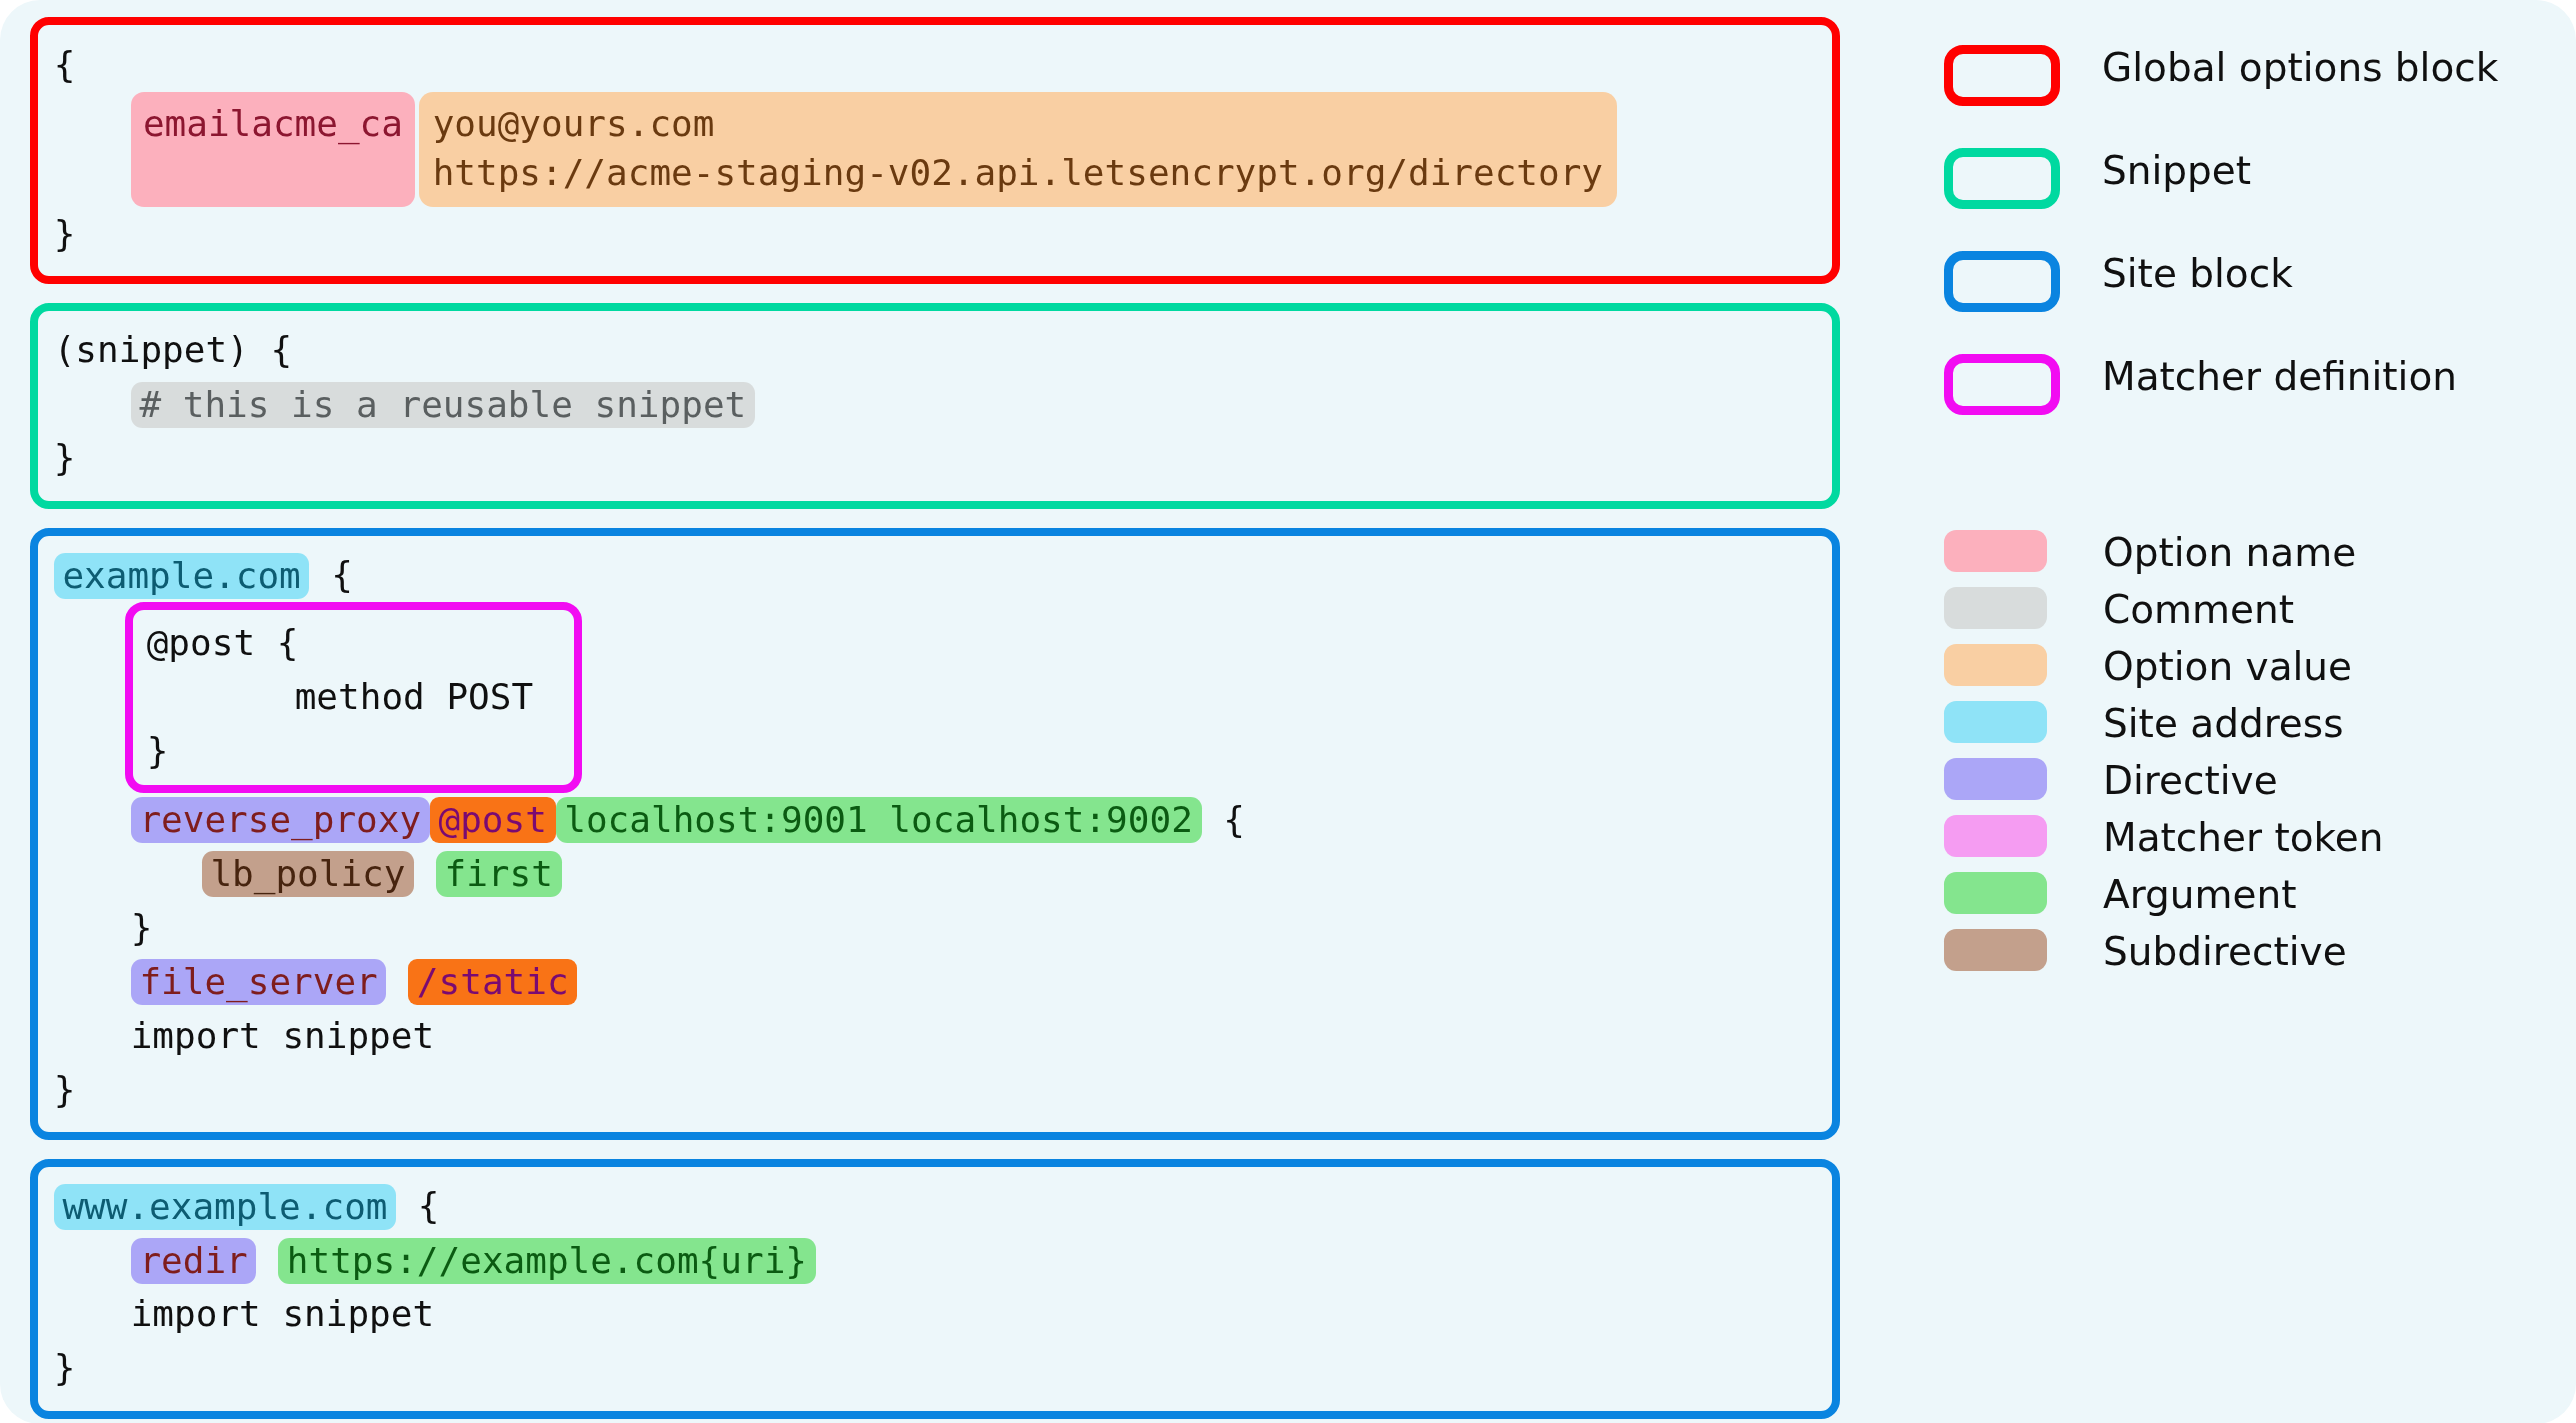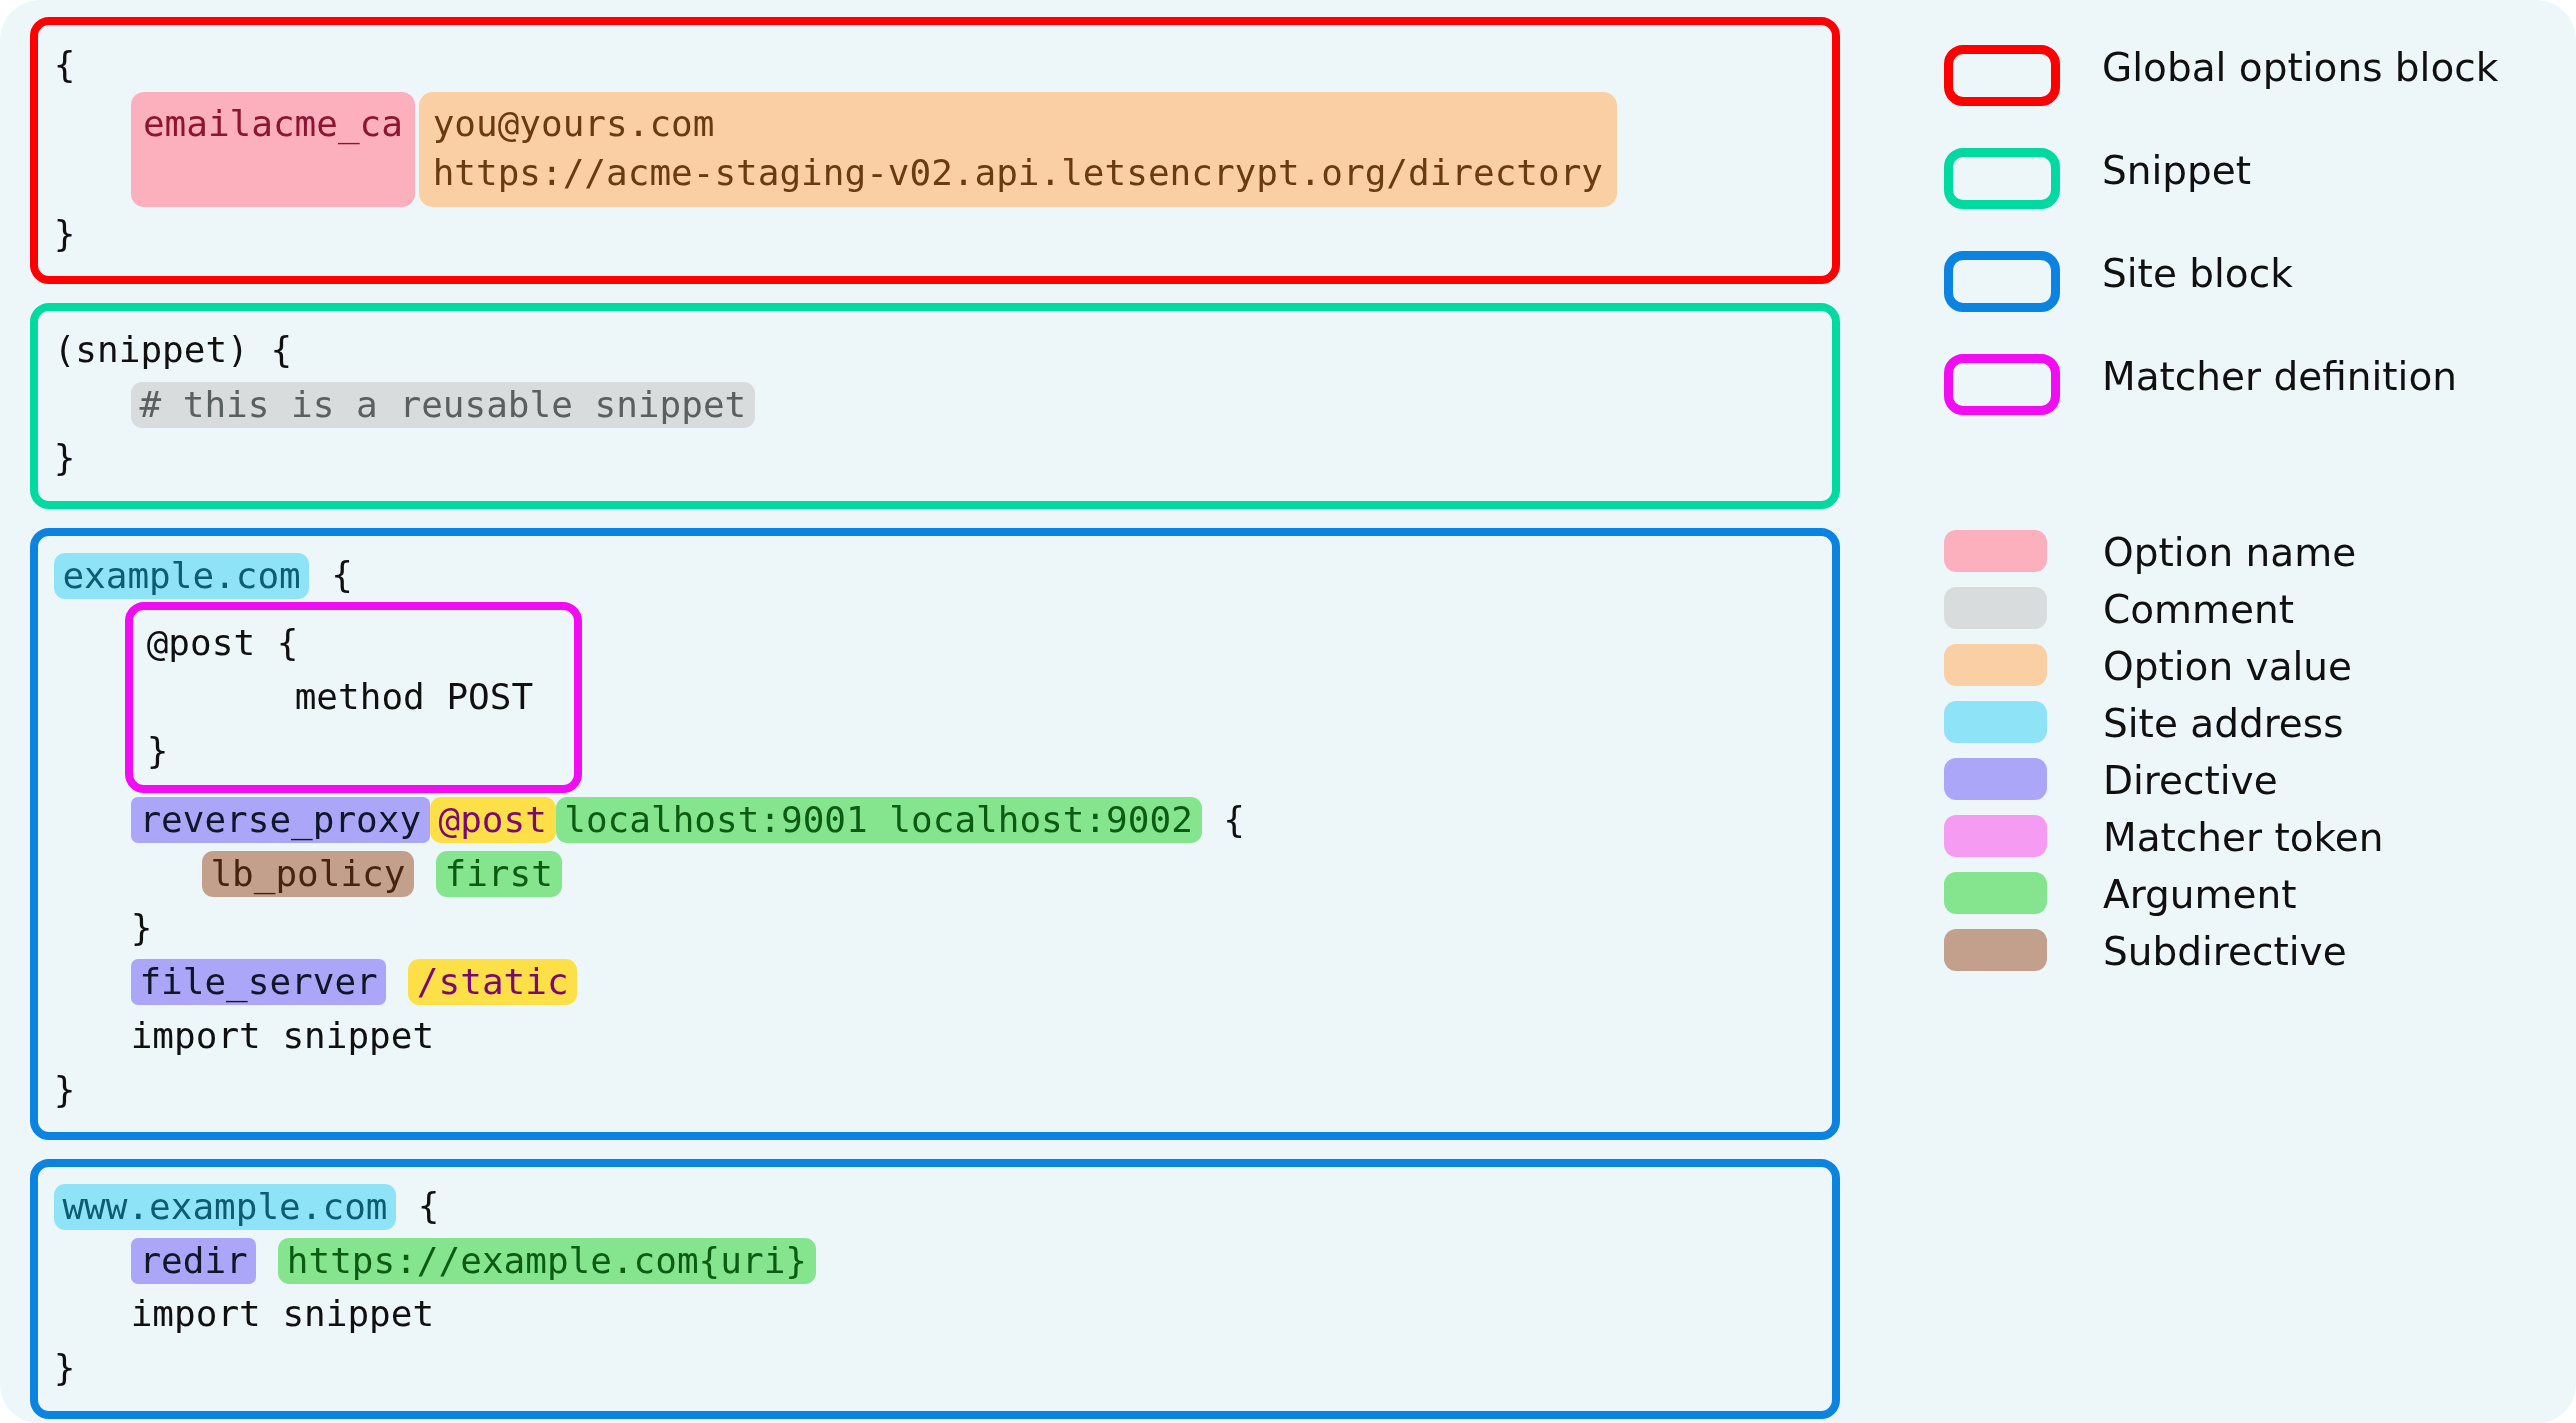--- a/index.html
+++ b/index.html
@@ -62,22 +62,22 @@
   .tok {
     border-radius: 11.3px;
     padding: 1.7px 8.7px 3.5px 8.7px;
     margin: 0;
     display: inline;
     box-decoration-break: clone;
     -webkit-box-decoration-break: clone;
   }
   .t-comment  { background: #d8dcdc; color: #5a5f60; margin-top: 32px; }
   .t-address  { background: #8fe3f7; color: #0d5c72; }
-  .t-directive{ background: #aba6f7; color: #0f172a; border-radius: 7px; }
-  .t-matcher  { background: #fde047; color: #7a0a72; }
+  .t-directive{ background: #aba6f7; color: #7f1d1d; }
+  .t-matcher  { background: #f97316; color: #7a0a72; border-radius: 9px; }
   .t-argument { background: #84e58e; color: #0b5b12; }
   .t-subdir   { background: #c3a08c; color: #47240f; }
 
   
   .opt-table {
     display: flex;
     align-items: stretch;
     margin-left: 77px;
     width: fit-content;
   }

